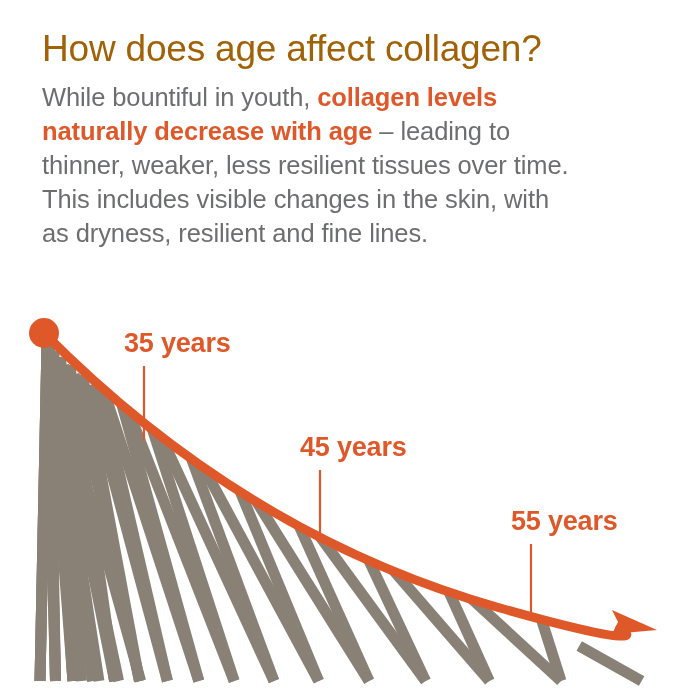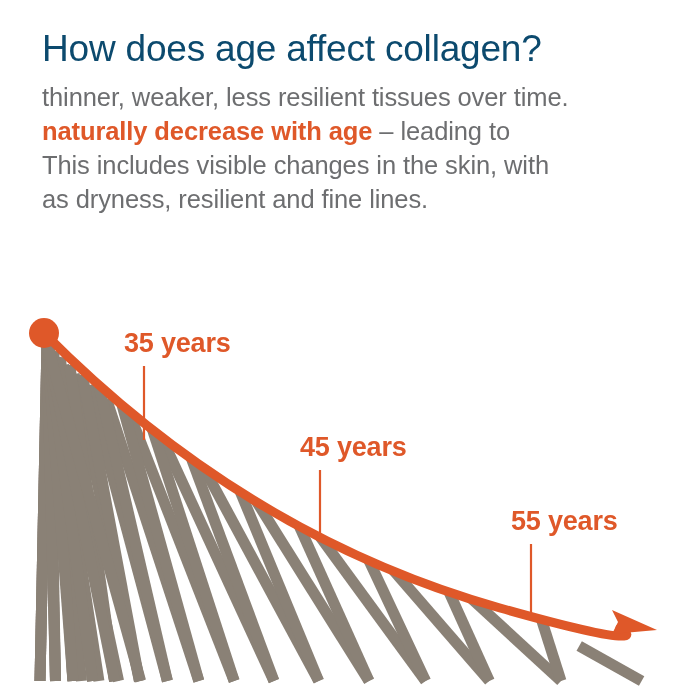--- a/index.html
+++ b/index.html
@@ -24,21 +24,21 @@
   
   #text-block {
     position: absolute;
     left: 42px;
     top: 26px;
     width: 610px;
   }
   #headline {
     font-size: 37px;
     font-weight: 300;
-    color: #0c4a6e;
+    color: #a16207;
     letter-spacing: -0.2px;
     line-height: 46px;
     margin: 0 0 8px 0;
     white-space: nowrap;
   }
   #body-copy {
     font-size: 25.5px;
     font-weight: 400;
     color: #6d6e70;
     line-height: 34px;
@@ -141,20 +141,21 @@
 
       <path id="decay-curve" fill="none" stroke-linecap="round" d="M 44 333 C 180 470 330 560 500 608 S 620 628 620 628" stroke="#df5829" stroke-width="9"></path>
       <polygon id="curve-arrowhead" points="657,630 612,610 618,622 612,634" fill="#df5829"></polygon>
       <circle id="origin-dot" cx="44" cy="333" r="15" fill="#df5829"></circle>
     </svg>
   </div>
 
   <div id="text-block">
     <h1 id="headline">How does age affect collagen?</h1>
     <p id="body-copy">
+        <span class="ln"><span>While bountiful in youth, </span><span class="hl">collagen levels</span></span>
+        <span class="ln"><span class="hl">naturally decrease with age</span><span> – leading to</span></span>
         <span class="ln"><span>thinner, weaker, less resilient tissues over time.</span></span>
-        <span class="ln"><span class="hl">naturally decrease with age</span><span> – leading to</span></span>
         <span class="ln"><span>This includes visible changes in the skin, with</span></span>
         <span class="ln"><span>as dryness, resilient and fine lines.</span></span>
       </p>
   </div>
 
 </div>
 
 </body></html>

